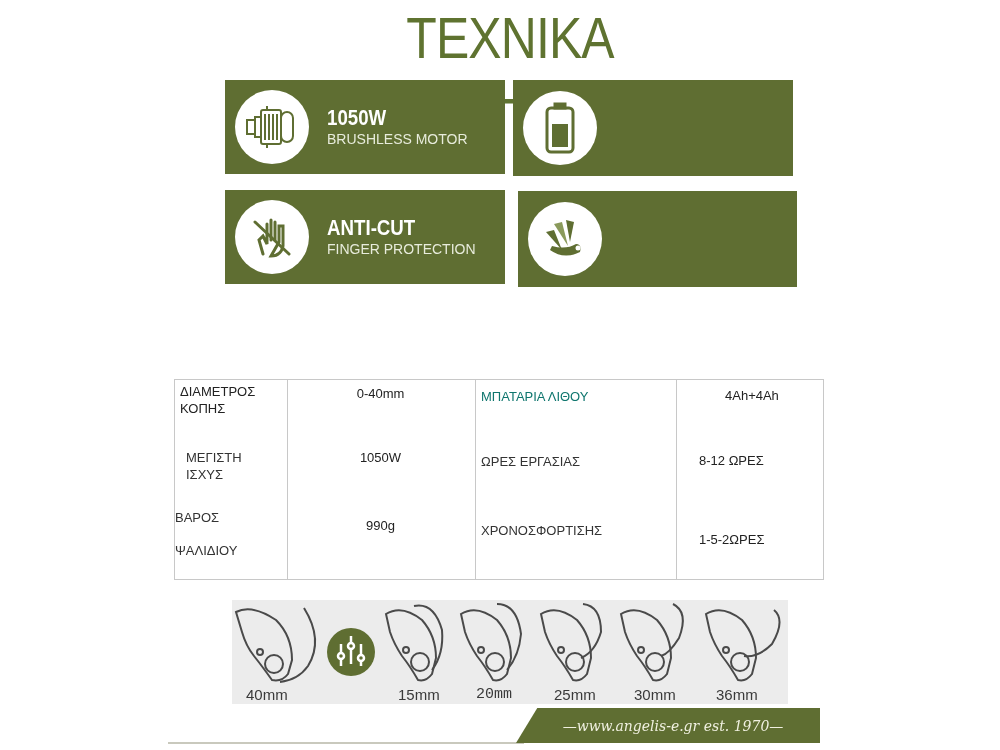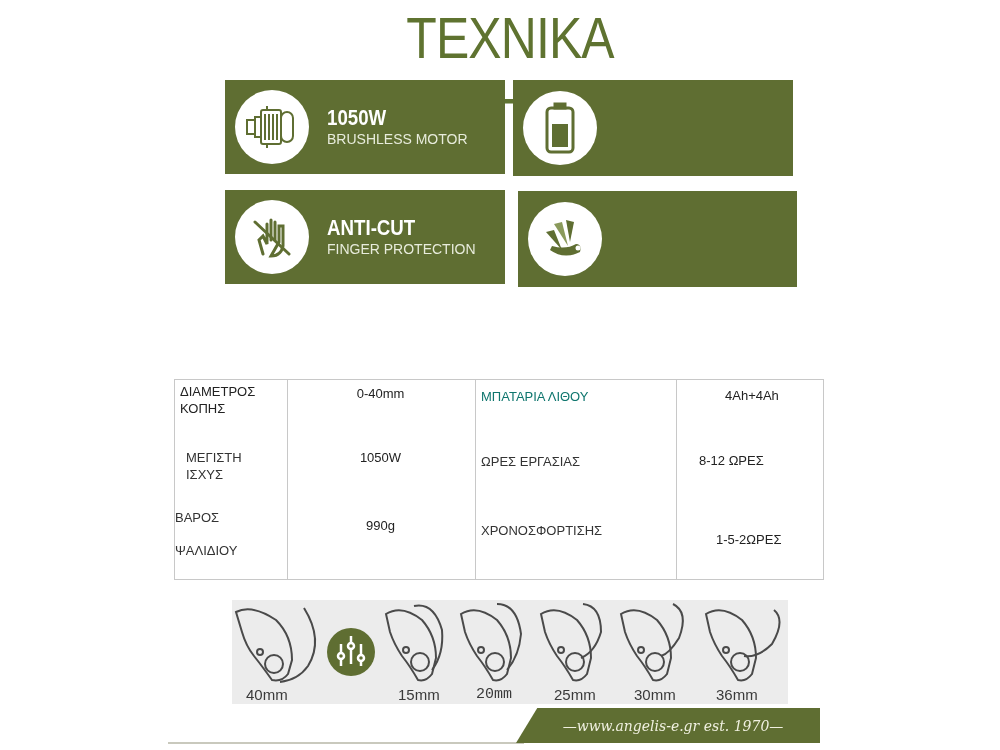--- a/index.html
+++ b/index.html
@@ -101,21 +101,21 @@
 <div class="cell" style="left:180px;top:449px;width:90px;color:#333;margin-left:6px;">ΜΕΓΙΣΤΗ ΙΣΧΥΣ</div>
 <div class="cell" style="left:287px;top:449px;width:187px;text-align:center;">1050W</div>
 <div class="cell" style="left:175px;top:501px;width:105px;line-height:33px;color:#333;">ΒΑΡΟΣ ΨΑΛΙΔΙΟΥ</div>
 <div class="cell" style="left:287px;top:517px;width:187px;text-align:center;">990g</div>
 
 <div class="cell" style="left:481px;top:388px;width:190px;color:#0f766e;">ΜΠΑΤΑΡΙΑ ΛΙΘΟΥ</div>
 <div class="cell" style="left:725px;top:387px;width:100px;">4Ah+4Ah</div>
 <div class="cell" style="left:481px;top:453px;width:190px;color:#333;">ΩΡΕΣ ΕΡΓΑΣΙΑΣ</div>
 <div class="cell" style="left:699px;top:452px;width:100px;">8-12 ΩΡΕΣ</div>
 <div class="cell" style="left:481px;top:522px;width:190px;color:#333;">ΧΡΟΝΟΣΦΟΡΤΙΣΗΣ</div>
-<div class="cell" style="left:716px;top:531px;width:100px;">1-5-2ΩΡΕΣ</div>
+<div class="cell" style="left:699px;top:531px;width:100px;">1-5-2ΩΡΕΣ</div>
 
 <div class="blades">
   <svg width="556" height="104" viewBox="0 0 556 104" fill="none" stroke="#4a4a4a" stroke-width="2">
     <g>
       <path d="M4 12 Q20 4 44 20 Q60 36 60 60 L56 74 Q50 82 40 80 Q30 66 22 56 Q14 46 10 32 Z"></path>
       <path d="M72 8 Q92 40 76 66 Q66 80 48 82"></path>
       <circle cx="42" cy="64" r="9"></circle>
         <circle cx="28" cy="52" r="3"></circle>
     </g>
     <g transform="translate(150,0)">

